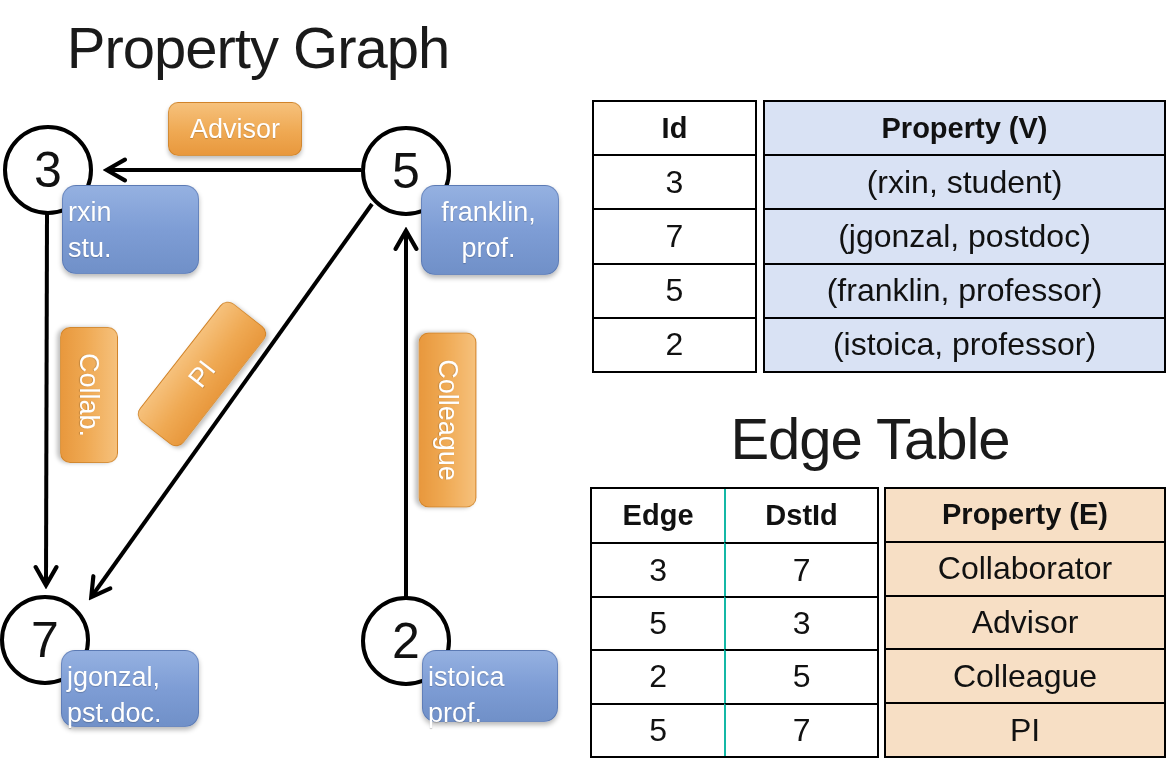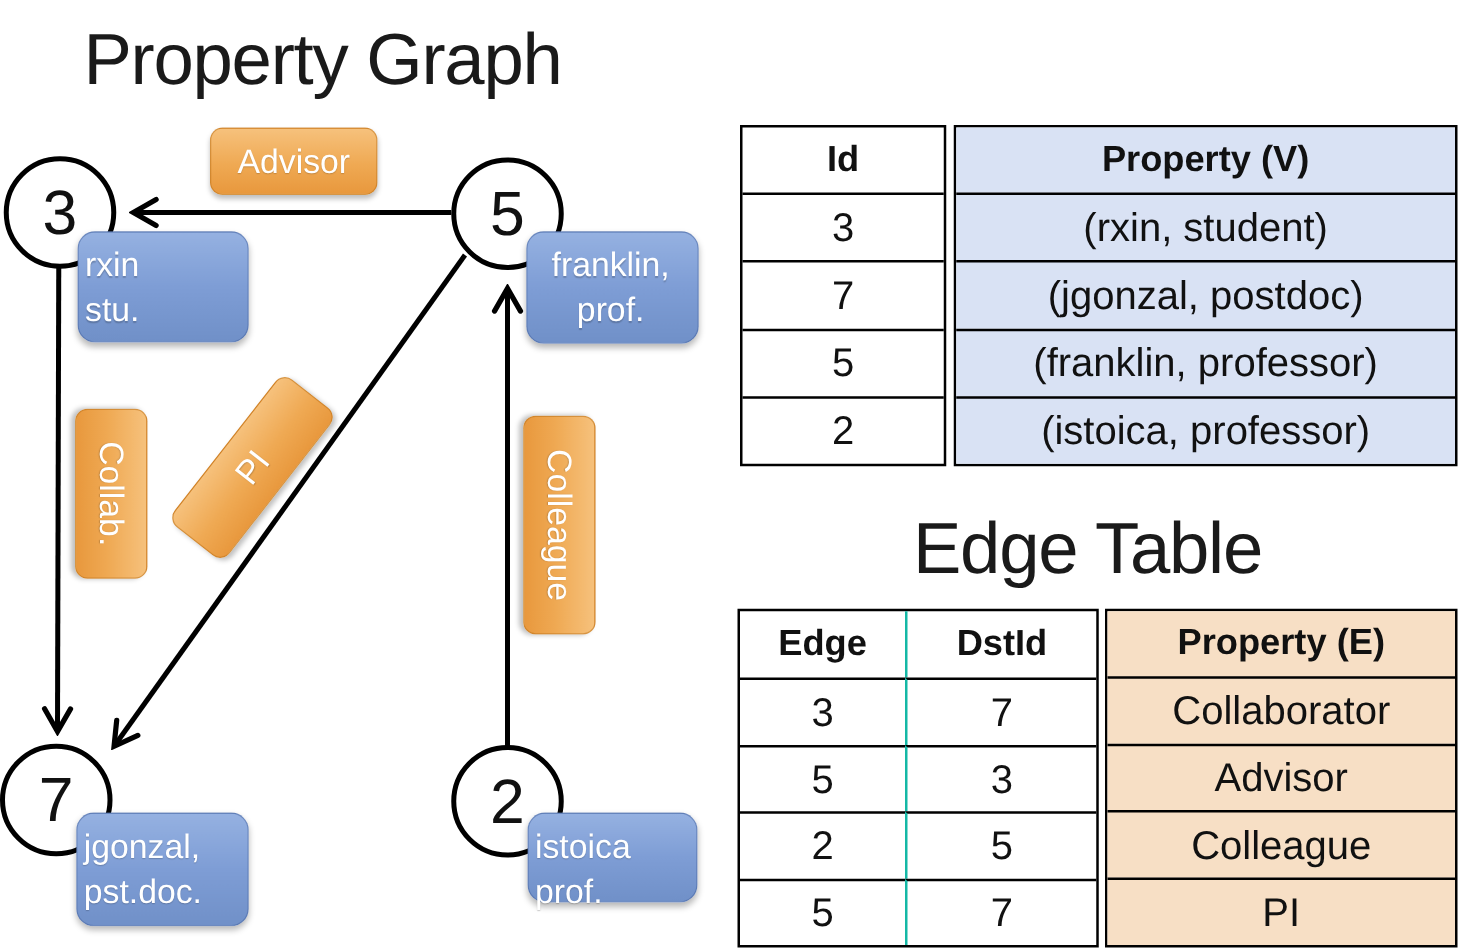--- a/index.html
+++ b/index.html
@@ -85,21 +85,21 @@
   <div class="elabel" style="left:360px; top:391px; width:175px; height:58px; transform:rotate(90deg);">Colleague</div>
 
   <div class="vcard" style="left:62px; top:185px; width:137px; height:89px;">
     <div>rxin</div>
     <div>stu.</div>
   </div>
   <div class="vcard" style="left:421px; top:185px; width:138px; height:90px;text-align:center;">
     <div>franklin,</div>
     <div>prof.</div>
   </div>
-  <div class="vcard" style="left:61px; top:650px; width:138px; height:91px;">
+  <div class="vcard" style="left:61px; top:650px; width:138px; height:77px;">
     <div>jgonzal,</div>
     <div>pst.doc.</div>
   </div>
   <div class="vcard" style="left:422px; top:650px; width:136px; height:72px;">
     <div>istoica</div>
     <div>prof.</div>
   </div>
 
 
   <div class="tbl" style="left:592px; top:100px; width:574px; height:273px;">

